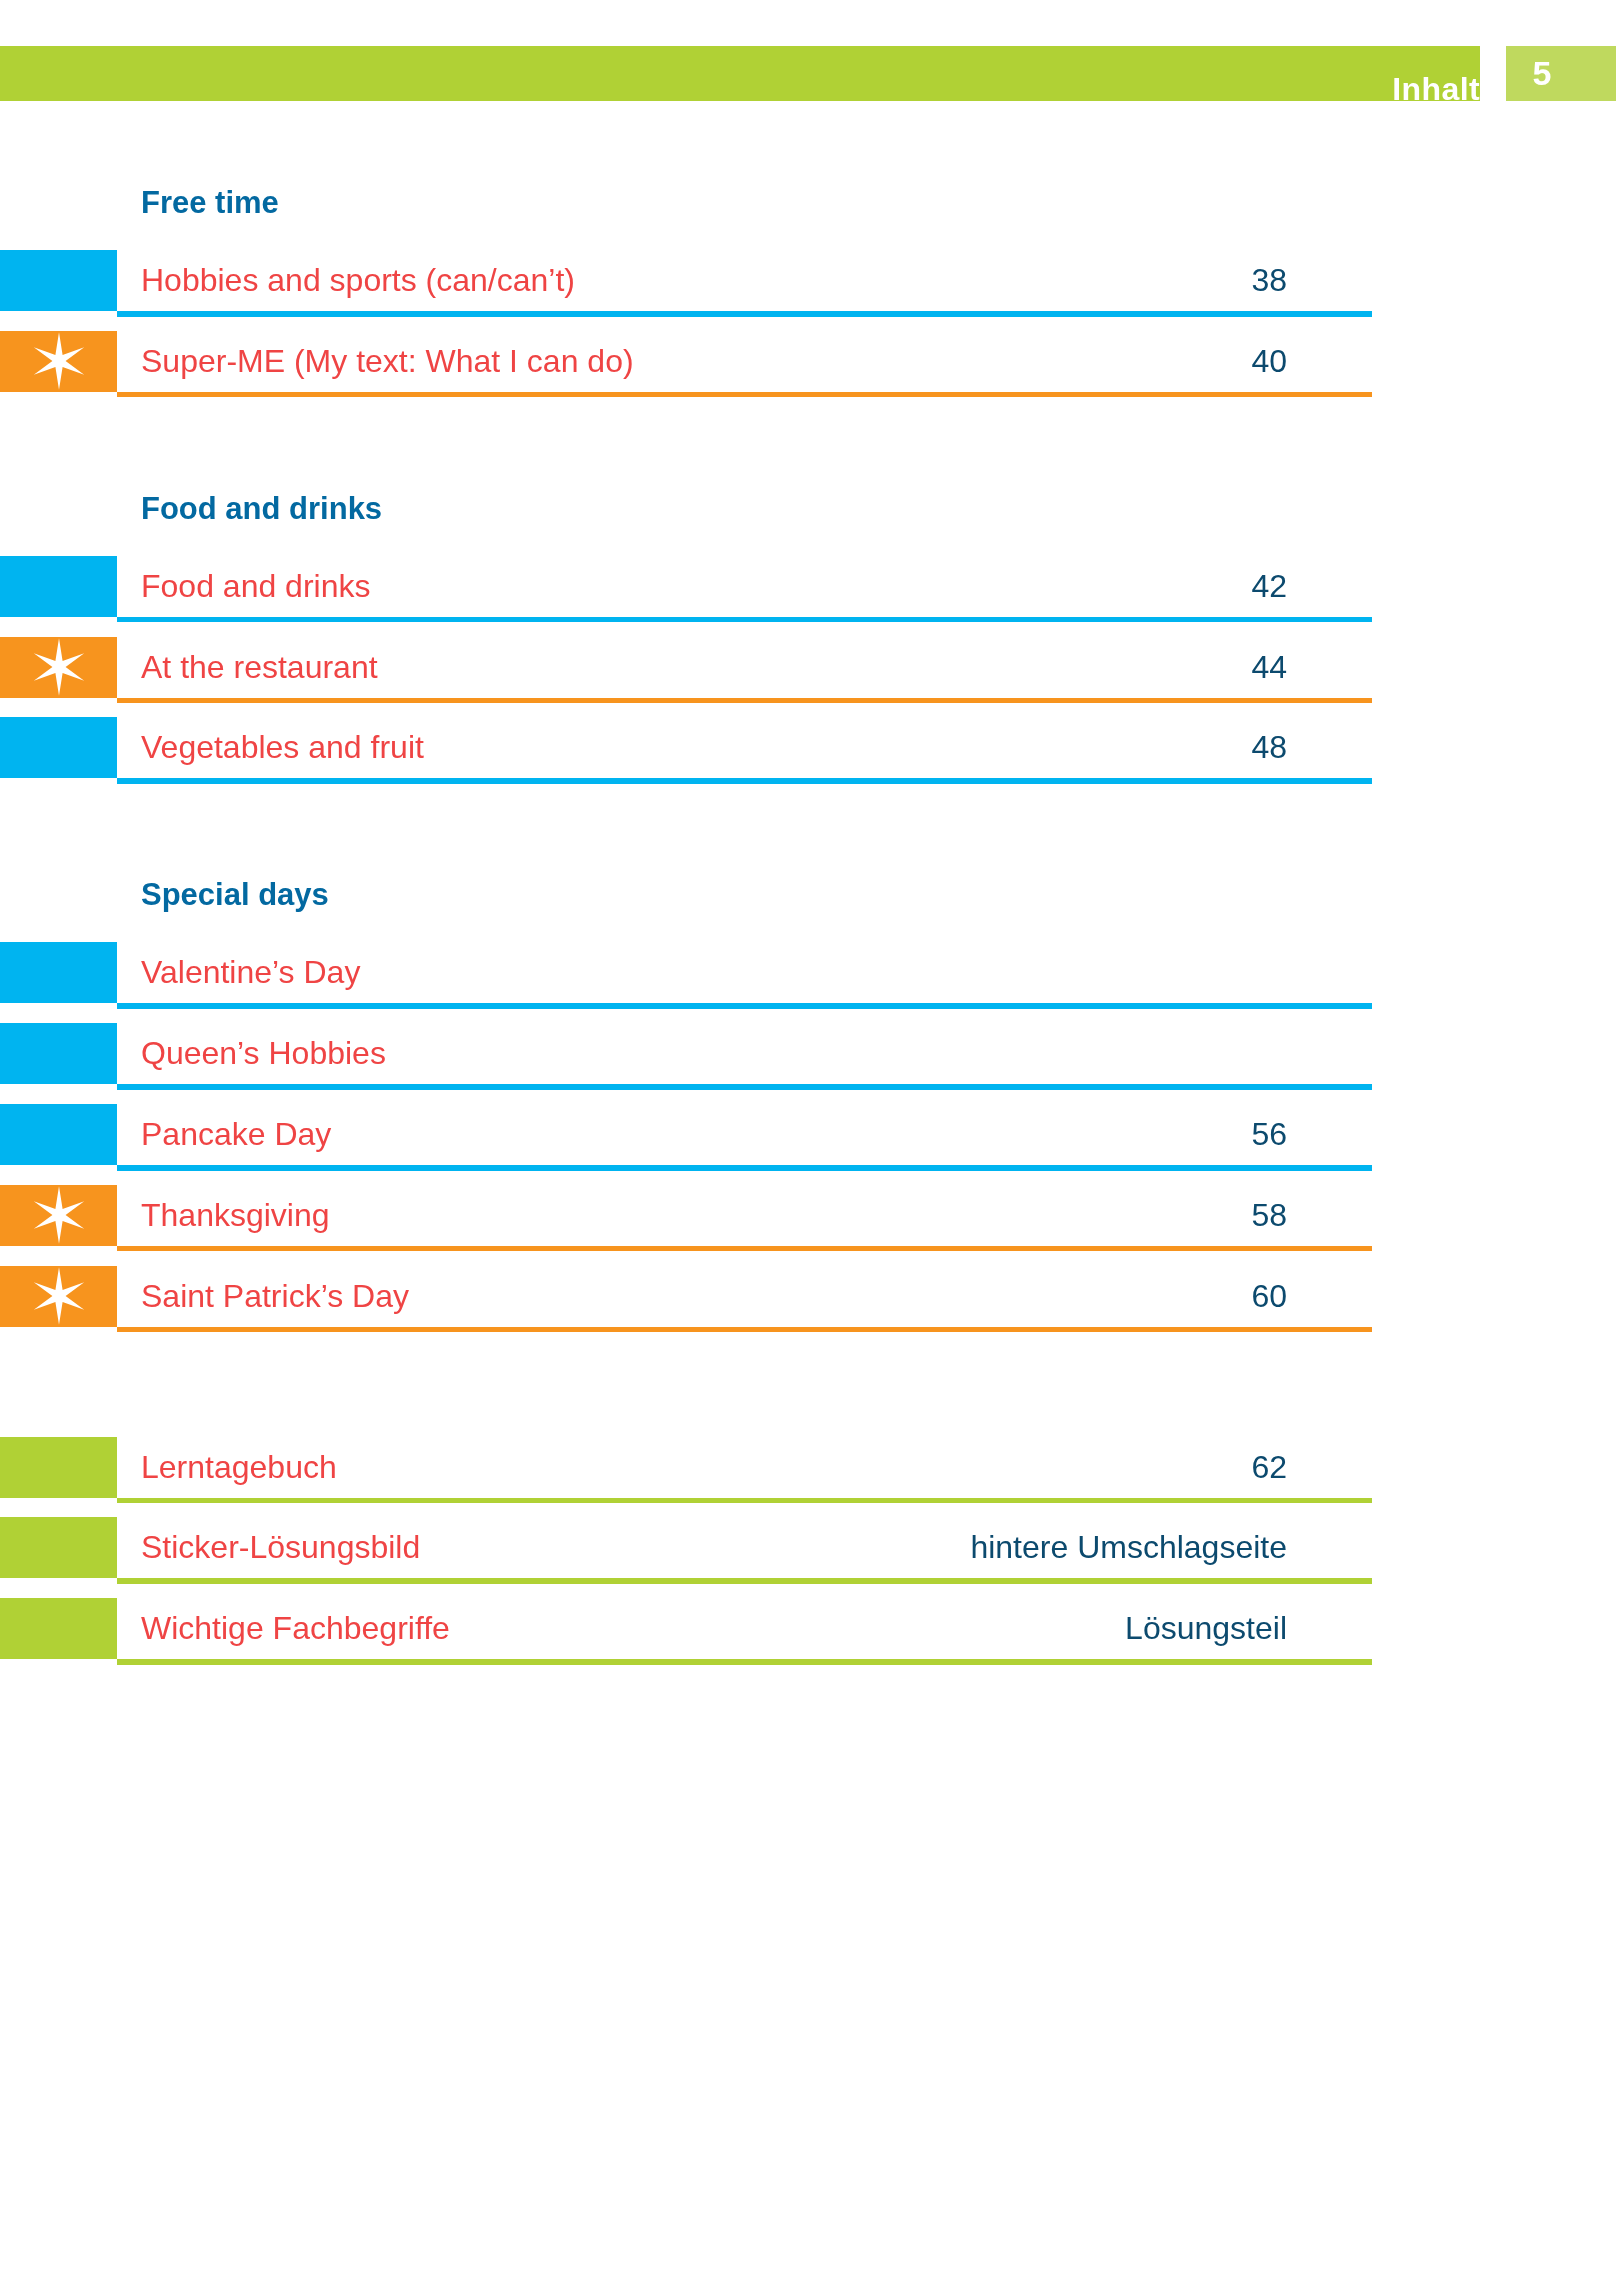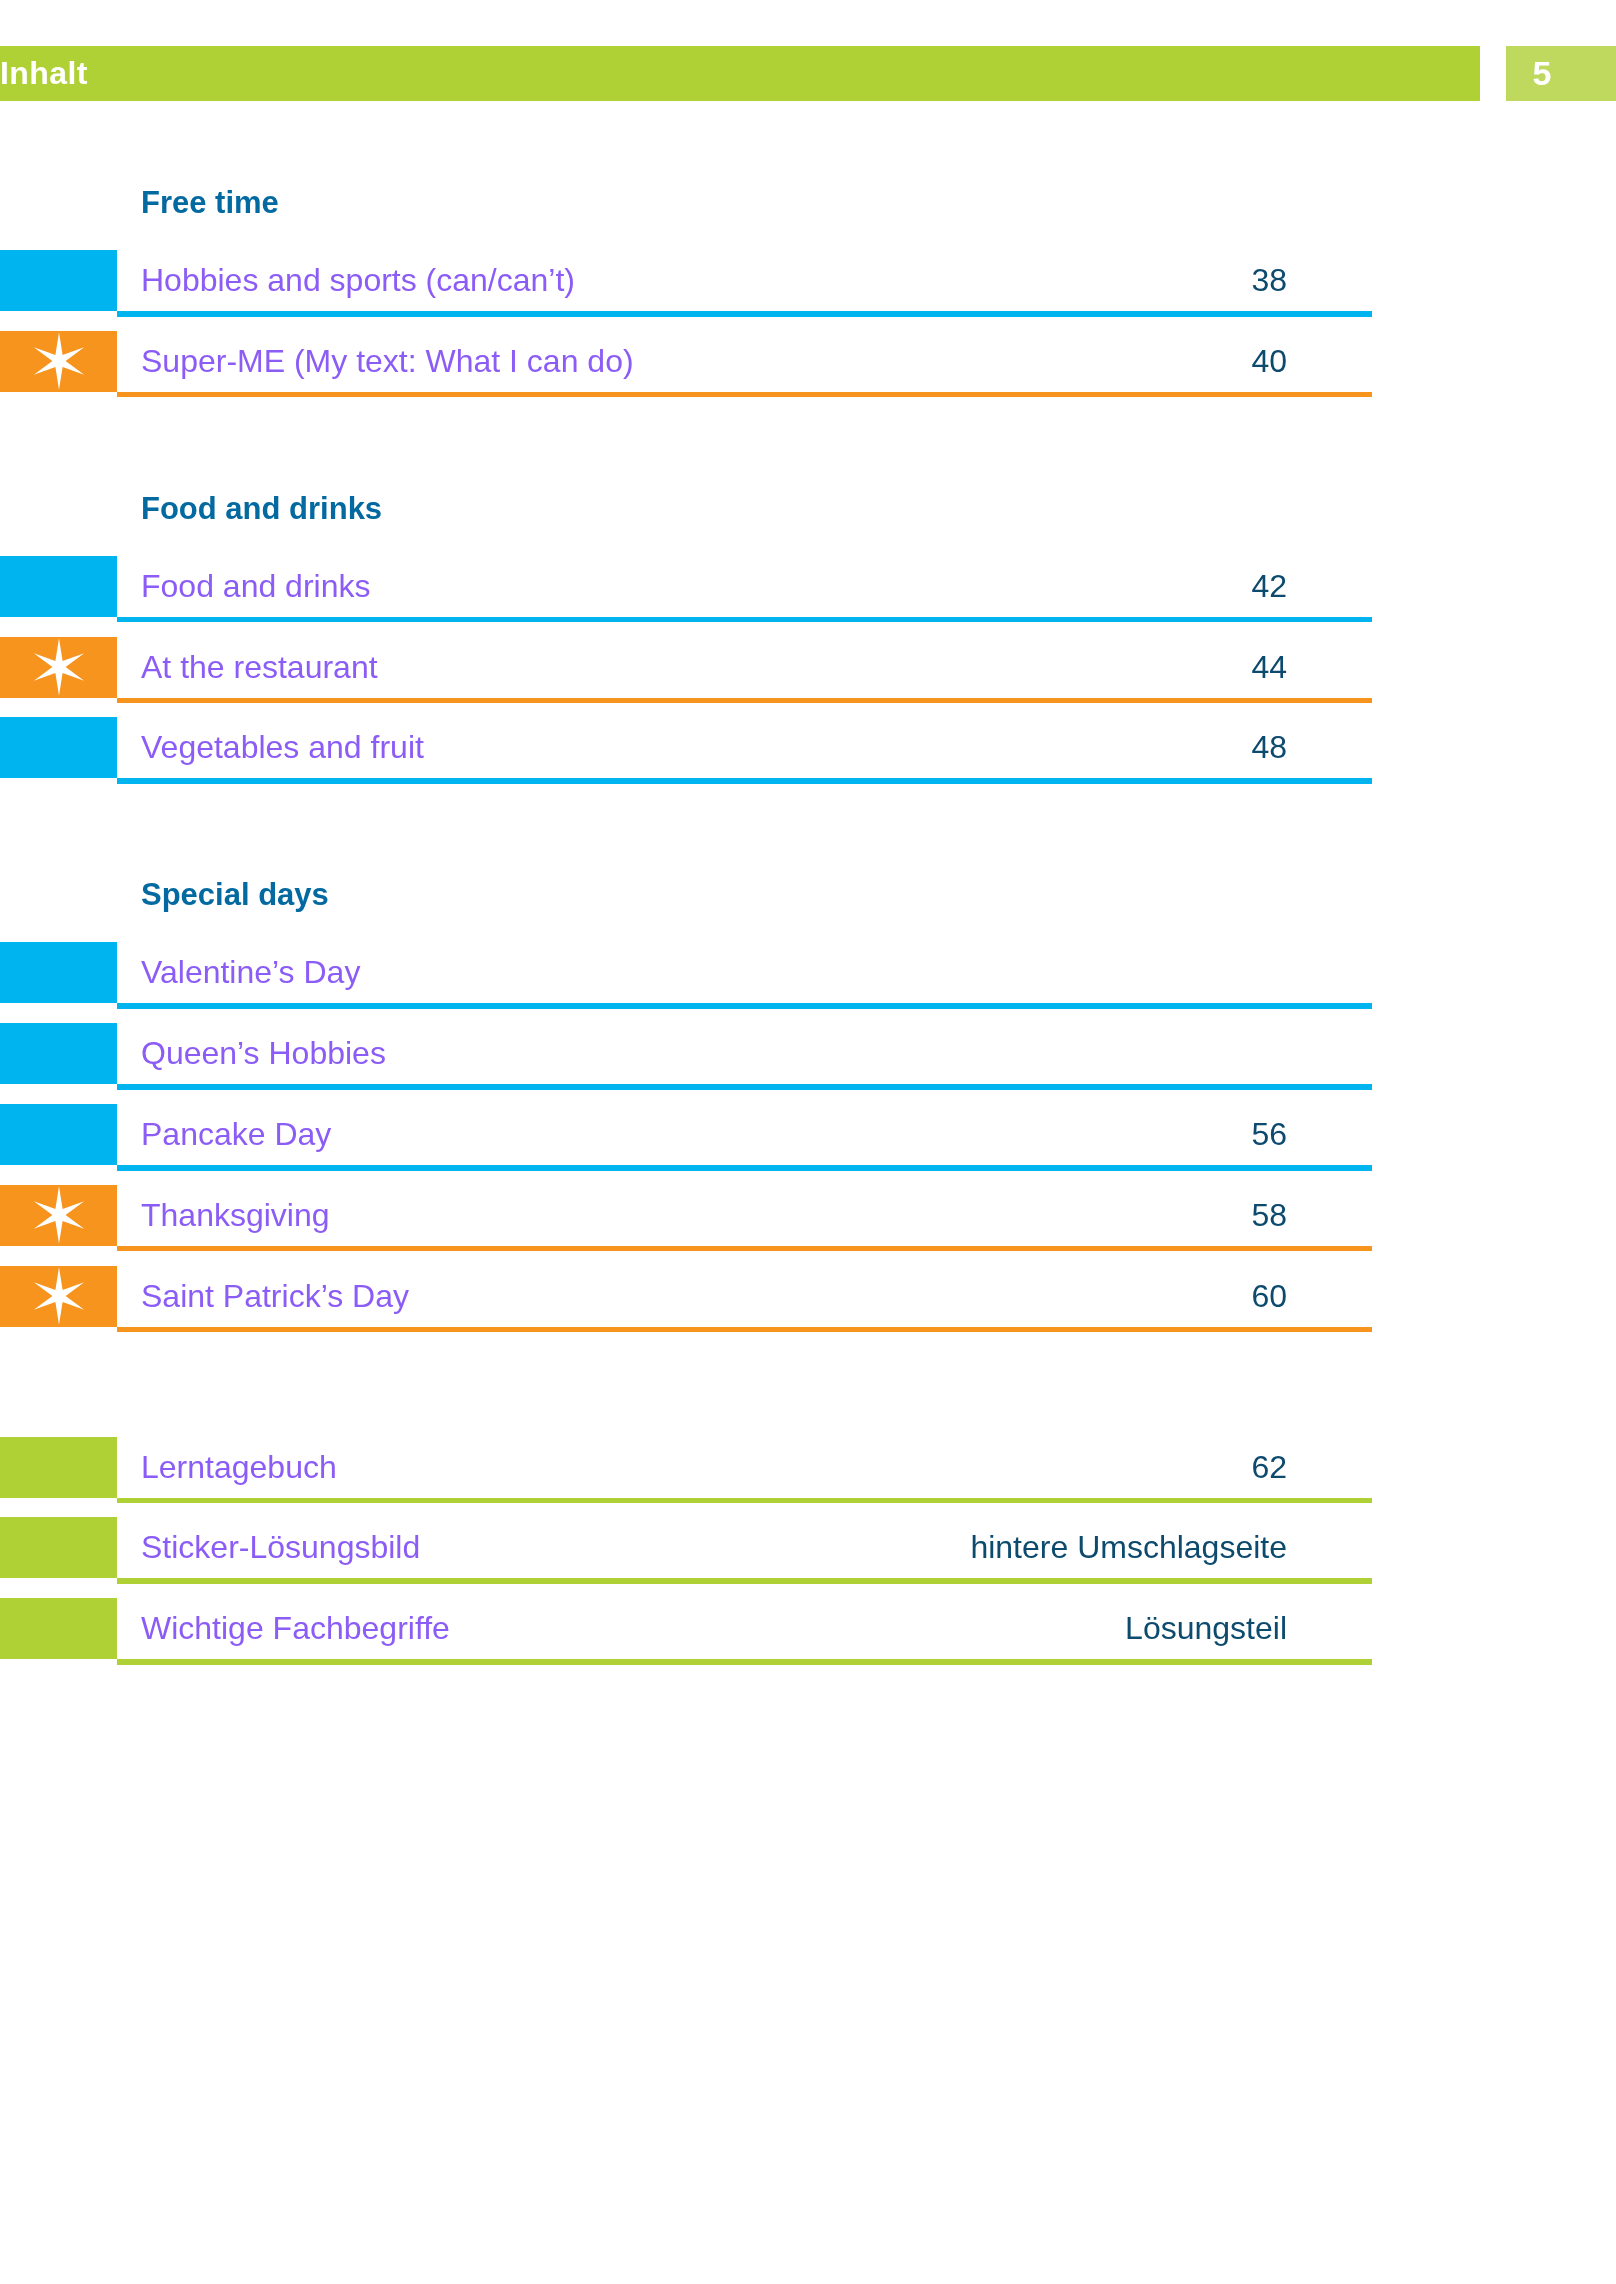--- a/index.html
+++ b/index.html
@@ -28,25 +28,25 @@
     position: absolute;
     left: 0;
     top: 0;
     width: 1480px;
     height: 55px;
     background: #B0D135;
   }
   .header-title {
     position: absolute;
     left: 0;
-    top: 0;
+    top: 16px;
     width: 1480px;
     height: 55px;
     line-height: 55px;
-    text-align: left;
+    text-align: right;
     color: #ffffff;
     font-size: 32px;
     font-weight: bold;
     letter-spacing: 0.4px;
   }
   .header-pagebox {
     position: absolute;
     left: 1506px;
     top: 0;
     width: 111px;
@@ -117,21 +117,21 @@
     width: 1255px;
     height: 5.6px;
   }
 
   .row-label {
     position: absolute;
     left: 141px;
     top: 0;
     height: 61px;
     line-height: 61px;
-    color: #8b5cf6;
+    color: #ef4444;
     font-size: 32px;
     white-space: nowrap;
   }
 
   .row-page {
     position: absolute;
     left: 724px;
     width: 563px;
     top: 0;
     height: 61px;

